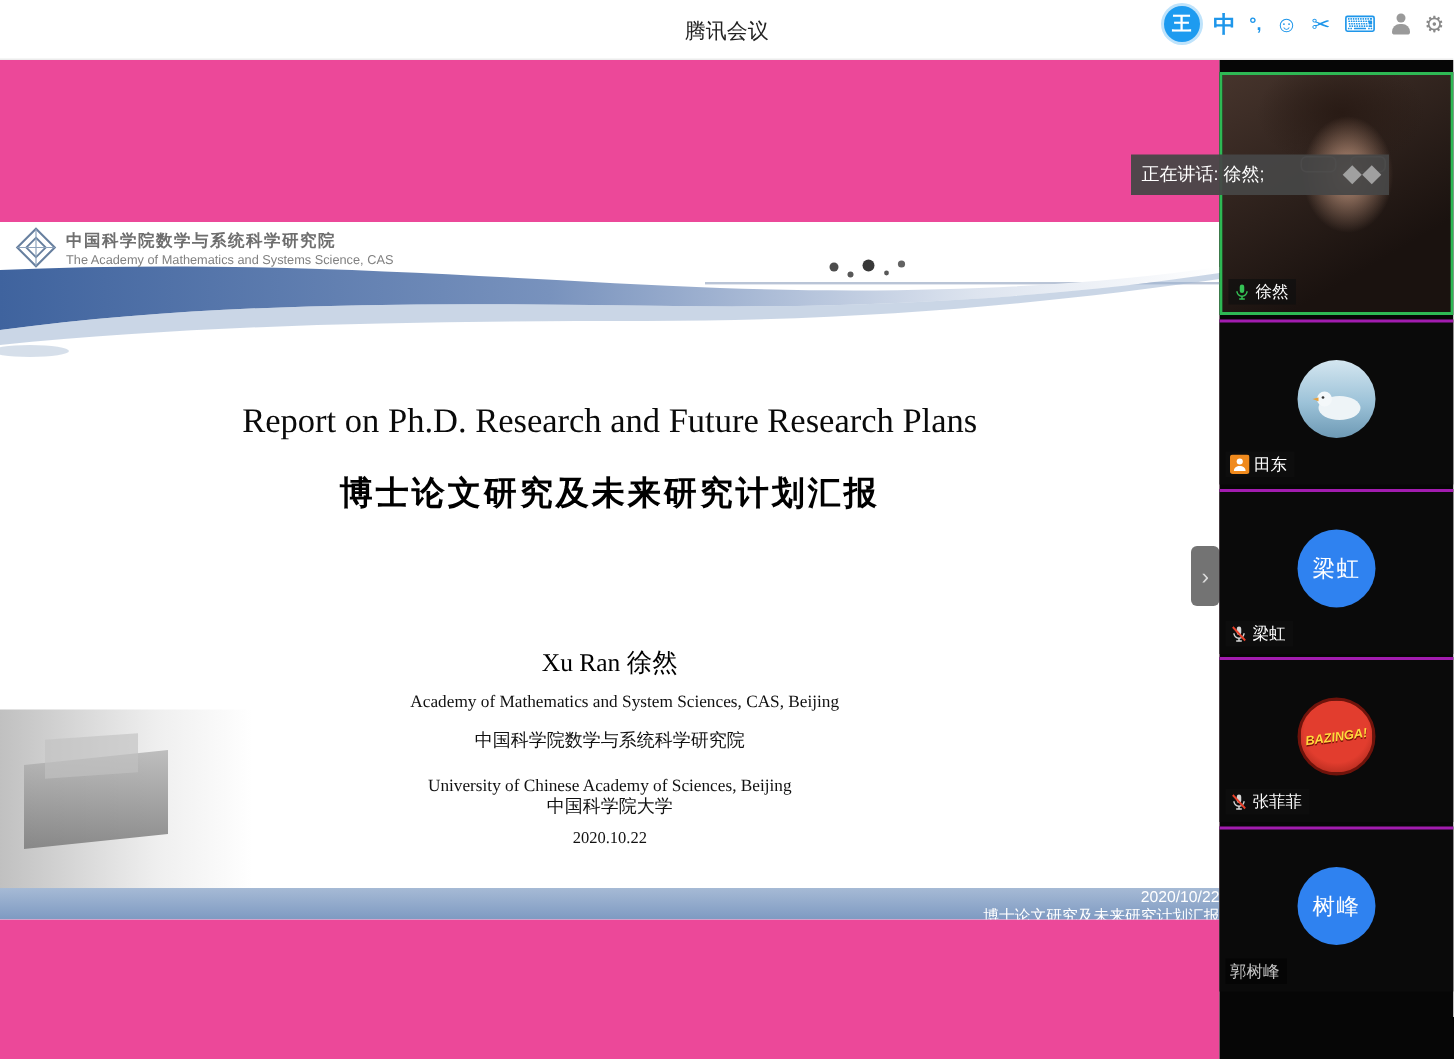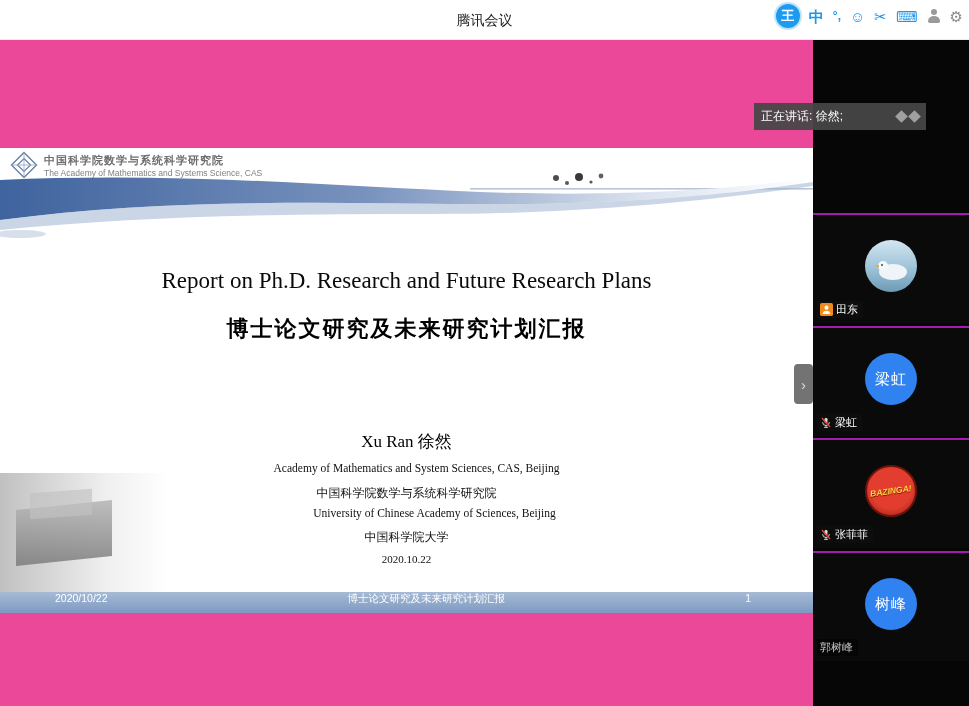--- a/index.html
+++ b/index.html
@@ -42,35 +42,35 @@
   .title-en { position:absolute; left:0; top:120px; width:100%; text-align:center;
            font-family:"Liberation Serif","DejaVu Serif",serif; font-size:23px;
            color:#0a0a0a; z-index:2; }
   .title-cn { position:absolute; left:0; top:166px; width:100%; text-align:center;
            font-size:22px; font-weight:bold; color:#000; letter-spacing:2px; z-index:2; }
   .author-line { position:absolute; left:0; top:282px; width:100%; text-align:center;
            font-family:"Liberation Serif","DejaVu Serif",serif; font-size:17px; color:#000; }
   .affil { position:absolute; left:0; width:100%; text-align:center;
            font-family:"Liberation Serif","DejaVu Serif",serif; font-size:11.5px; color:#111; }
   .affil0 { top:314px;padding-left:20px; } .affil1 { top:337px; font-size:12px; }
-  .affil2 { top:359px;margin-left:28px; } .affil3 { top:381px; font-size:12px; }
+  .affil2 { top:370px; } .affil3 { top:381px; font-size:12px; }
   .slide-date { position:absolute; left:0; top:405px; width:100%; text-align:center;
            font-family:"Liberation Serif","DejaVu Serif",serif; font-size:11px; color:#111; }
 
   .building { position:absolute; left:0; top:325px; width:168px; height:119px;
            background:linear-gradient(90deg, rgba(130,130,130,.5), rgba(190,190,190,.25) 62%, rgba(255,255,255,0)); }
   .building::before { content:""; position:absolute; left:16px; top:32px; width:96px;
            height:56px; background:linear-gradient(180deg,#a8a8a8,#6c6c6c);
            transform:skewY(-6deg); opacity:.7; }
   .building::after { content:""; position:absolute; left:30px; top:18px; width:62px;
            height:26px; background:#c2c2c2; transform:skewY(-4deg); opacity:.65; }
 
   .slide-footer { position:absolute; left:0; top:444px; width:813px; height:21px;
            background:linear-gradient(180deg,#a6bad5,#7e9ac2);
-           display:flex; align-items:flex-start; font-size:10.5px; color:#fff; }
+           display:flex; align-items:flex-end; font-size:10.5px; color:#fff;flex-direction:column; }
   .ft-date { margin-left:55px; }
   .ft-title { flex:1; text-align:center; }
   .ft-page { margin-right:62px; }
 
   
   .collapse-btn { position:absolute; left:794px; top:364px; width:19px; height:40px;
            background:rgba(96,96,96,.88); border-radius:4px; color:#dcdcdc;
            display:flex; align-items:center; justify-content:center; font-size:15px;
            cursor:pointer; }
 
@@ -195,20 +195,32 @@
         <span class="ft-page">1</span>
       </div>
     </div>
 
   </div>
 
   <div class="collapse-btn">›</div>
 
   <div class="sidebar">
 
+    <div class="tile tile1">
+      <div class="video-face"></div>
+      <div class="name-tag">
+        <svg class="mic-on" width="12" height="13" viewBox="0 0 16 16">
+          <rect x="6" y="1.5" width="4" height="7.5" rx="2" fill="currentColor"></rect>
+          <path d="M3.5 7.5a4.5 4.5 0 0 0 9 0" fill="none" stroke="currentColor" stroke-width="1.3"></path>
+          <line x1="8" y1="12" x2="8" y2="14.5" stroke="currentColor" stroke-width="1.3"></line>
+          <line x1="5.5" y1="14.5" x2="10.5" y2="14.5" stroke="currentColor" stroke-width="1.3"></line>
+        </svg>
+        <span>徐然</span>
+      </div>
+    </div>
 
     <div class="tile tile2 tile-sep">
       <div class="avatar avatar-photo">
         <svg width="52" height="52" viewBox="0 0 52 52">
           <ellipse cx="28" cy="32" rx="14" ry="8" fill="#eef4f7"></ellipse>
           <circle cx="18" cy="26" r="5" fill="#f4f8fa"></circle>
           <path d="M14 25 l-4 1 4 1.5 z" fill="#e8a13c"></path>
           <circle cx="17" cy="25" r="0.9" fill="#333"></circle>
         </svg>
       </div>

